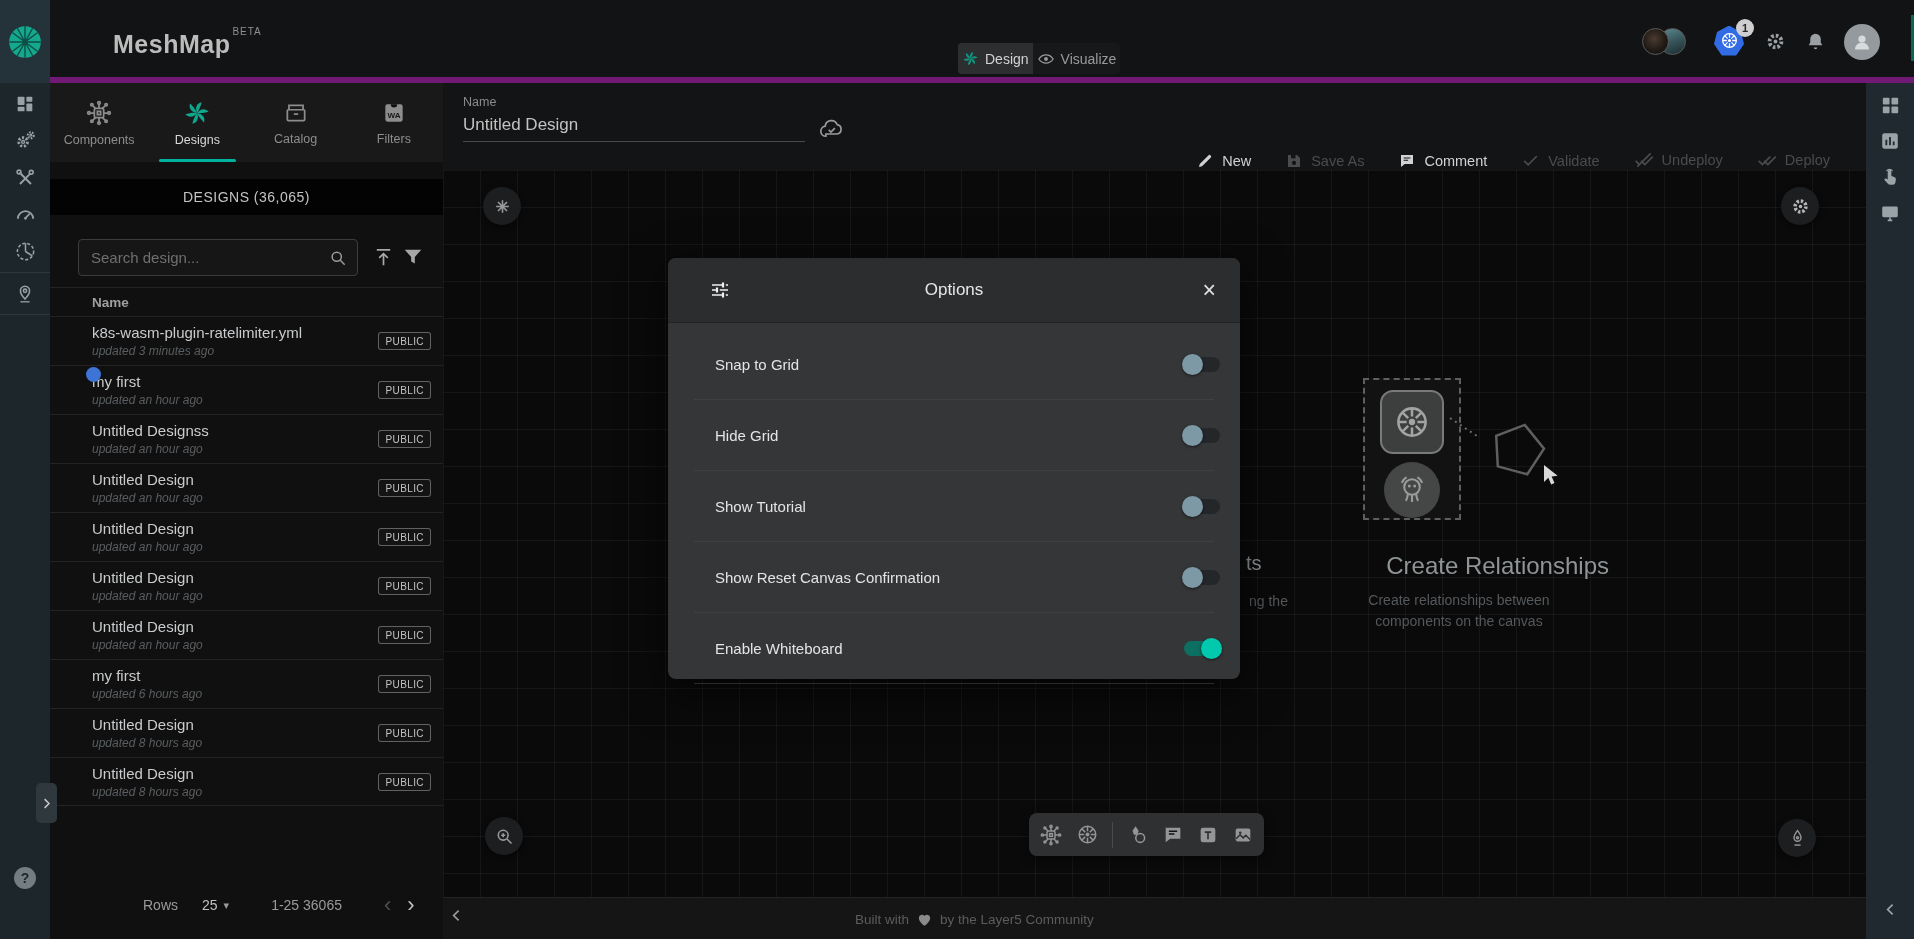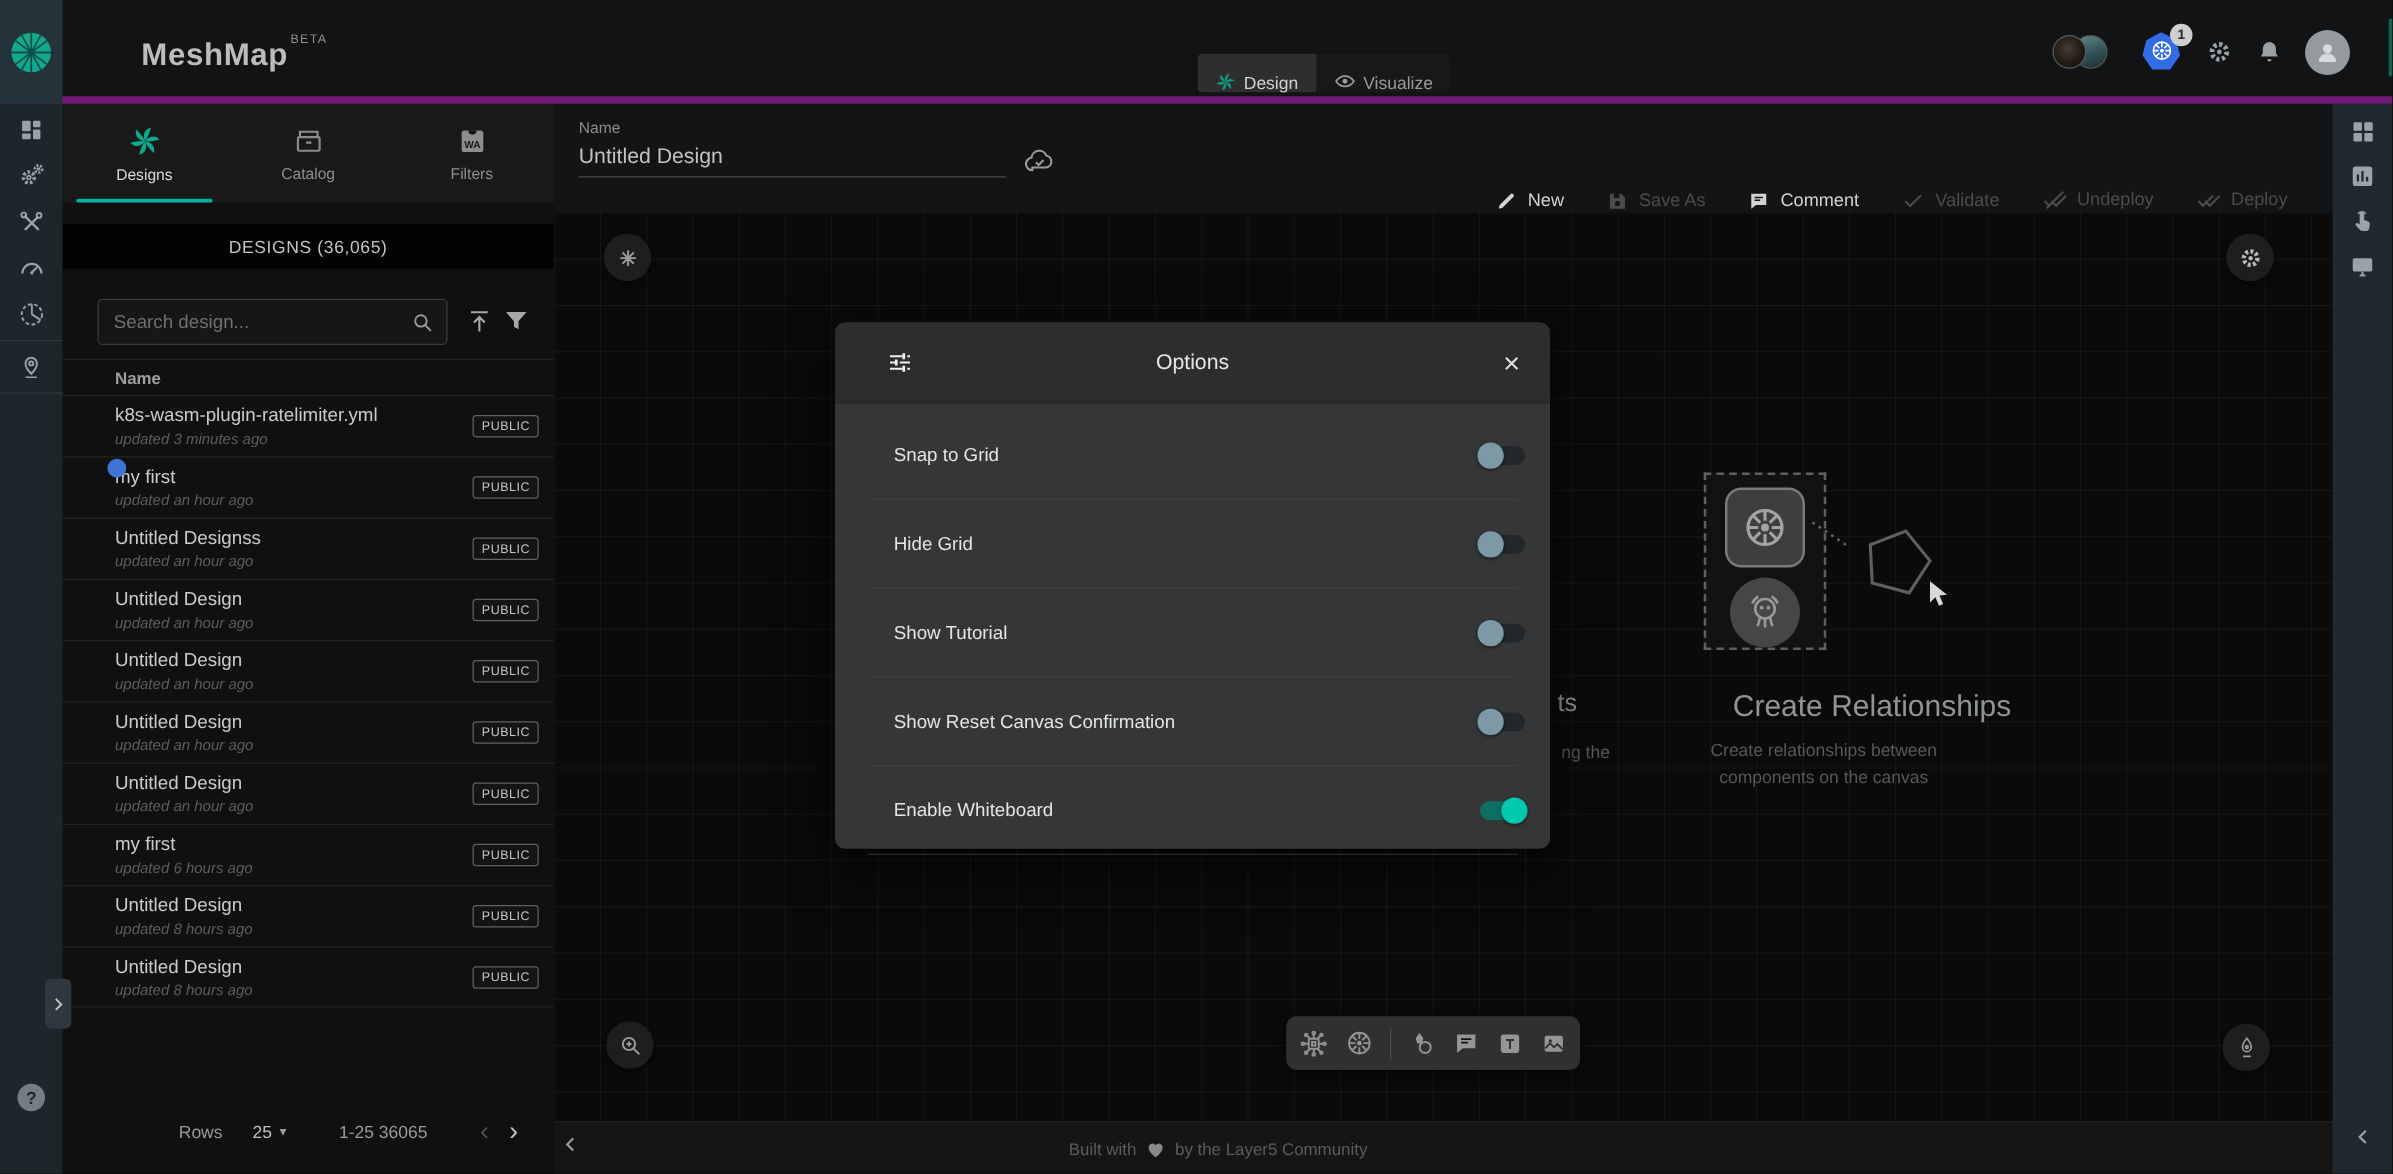--- a/index.html
+++ b/index.html
@@ -6,21 +6,21 @@
 html,body{width:1914px;height:939px;background:#0b0b0c;font-family:"Liberation Sans",sans-serif;overflow:hidden;position:relative;color:#ccc}
 .abs{position:absolute}
 svg.ic{display:block}
 
 
 #topbar{position:absolute;left:0;top:0;width:1914px;height:83px;background:#121314;border-bottom:6px solid #701a75;z-index:50}
 #logo-box{position:absolute;left:0;top:0;width:50px;height:83px;background:#243239;display:flex;align-items:center;justify-content:center}
 #app-title{position:absolute;left:113px;top:26px;font-size:25px;font-weight:bold;color:#bcbcbc;letter-spacing:.5px}
 #app-title sup{font-size:10px;color:#8f8f8f;font-weight:normal;letter-spacing:1px;vertical-align:18px;margin-left:2px}
 #mode-switch{position:absolute;left:958px;top:43px;height:31px;display:flex;border-radius:4px;overflow:hidden;background:#17181a}
-.mode-seg{display:flex;align-items:flex-end;gap:6px;padding:0 14px;font-size:14px;color:#9a9a9a;cursor:pointer}
+.mode-seg{display:flex;align-items:center;gap:6px;padding:0 4px;font-size:14px;color:#9a9a9a;cursor:pointer}
 .mode-seg.active{background:#2c2e2f;color:#d2d2d2}
 #hdr-right{position:absolute;right:34px;top:0;height:83px;display:flex;align-items:center;gap:18px}
 .avatar{width:27px;height:27px;border-radius:50%;border:1px solid #5a5a5a}
 .avatar.a1{background:radial-gradient(circle at 45% 40%,#4a3b30 0%,#211b16 55%,#0d0d0d 100%);margin-right:-10px;z-index:2}
 .avatar.a2{background:linear-gradient(160deg,#5d8a8f 0%,#37565b 50%,#1c2b2e 100%)}
 #k8s-ctx{position:relative;width:32px;height:32px;margin-left:10px}
 .k8s-hept{width:30px;height:30px;background:#326CE5;clip-path:polygon(50% 0%,90% 22%,100% 62%,74% 100%,26% 100%,0% 62%,10% 22%);display:flex;align-items:center;justify-content:center}
 #k8s-badge{position:absolute;right:-8px;top:-7px;width:18px;height:18px;border-radius:50%;background:#cfcfcf;color:#2a2a2a;font-size:11px;font-weight:bold;display:flex;align-items:center;justify-content:center}
 .hdr-ic{color:#9aa0a3;cursor:pointer}
 #hdr-avatar{width:36px;height:36px;border-radius:50%;background:#949a9d;display:flex;align-items:center;justify-content:center;color:#d8dbdc}
@@ -400,20 +400,26 @@
   <div id="rail-version">v0.6.176</div>
 </div>
 <div id="panel-expander">
     <svg class="ic" width="15" height="15">
       <use href="#sy-chevR"></use>
     </svg>
   </div>
 
 <div id="left-panel">
   <div id="panel-tabs">
+    <div class="ptab">
+      <svg class="ic" width="28" height="28">
+          <use href="#sy-circuit"></use>
+        </svg>
+      <span>Components</span>
+    </div>
     <div class="ptab active">
       <svg class="ic" width="28" height="28" style="color:#0fa78d">
           <use href="#sy-spiral"></use>
         </svg>
       <span>Designs</span>
     </div>
     <div class="ptab">
       <svg class="ic" width="26" height="26">
           <use href="#sy-drawer"></use>
         </svg>

